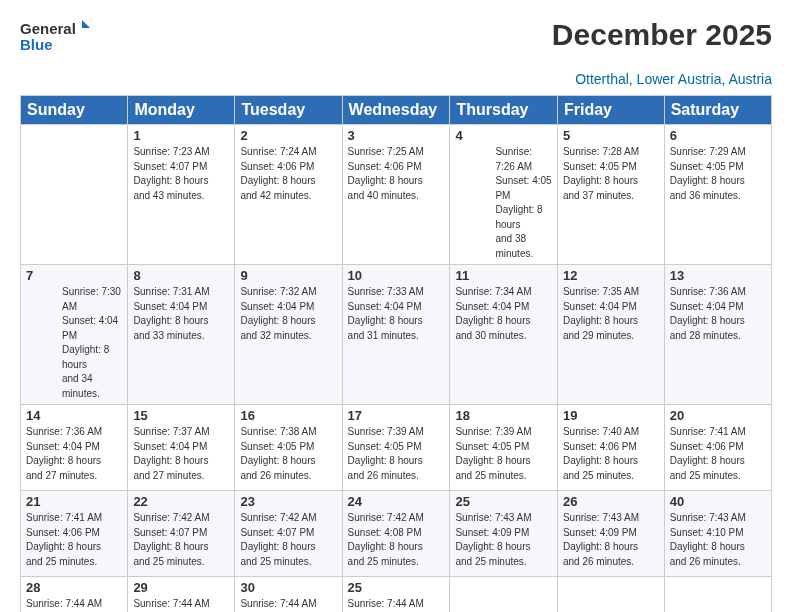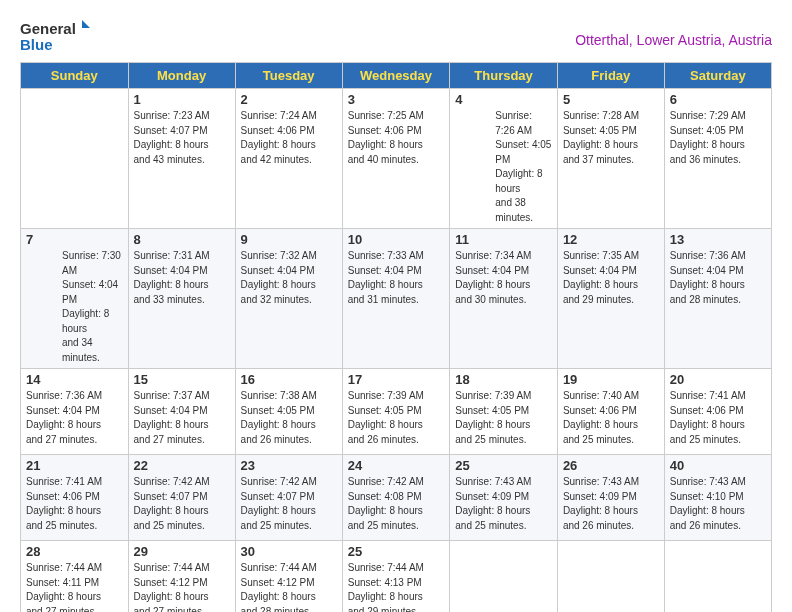--- a/index.html
+++ b/index.html
@@ -32,35 +32,35 @@
       text-align: right;
     }
     .month-title {
       font-size: 30px;
       font-weight: bold;
       color: #333;
       line-height: 1.1;
     }
     .subtitle {
       font-size: 14px;
-      color: #a21caf;
-      margin-top: 14px;
+      color: #0369a1;
+      margin-top: 20px;
     }
     .calendar {
       width: 100%;
       border-collapse: collapse;
       flex: 1;
     }
     .calendar th {
       background: #2d6db5;
-      color: #fde047;
-      font-size: 13px;
+      color: #ffffff;
+      font-size: 16px;
       font-weight: bold;
       padding: 5px 6px;
-      text-align: center;
+      text-align: left;
       border: 1px solid #ccc;
     }
     .calendar td {
       vertical-align: top;
       border: 1px solid #ccc;
       padding: 3px 5px;
       width: 108px;
       background: #fff;
       height: 86px;
     }
@@ -89,20 +89,21 @@
 <div class="page">
   <div class="header">
     <div class="logo">
         <svg viewBox="0 0 70 36" width="70" height="36">
     <text x="0" y="16" font-size="15" font-weight="bold" fill="#333" font-family="Arial">General</text>
     <text x="0" y="32" font-size="15" font-weight="bold" fill="#1a6ebd" font-family="Arial">Blue</text>
     <polygon points="62,2 70,10 62,10" fill="#1a6ebd"></polygon>
   </svg>
       </div>
     <div class="title-block">
+      <div class="month-title">December 2025</div>
       <div class="subtitle">Otterthal, Lower Austria, Austria</div>
     </div>
   </div>
 
   <table class="calendar">
     <thead>
       <tr id="header-row">
           <th>Sunday</th>
           <th>Monday</th>
           <th>Tuesday</th>

